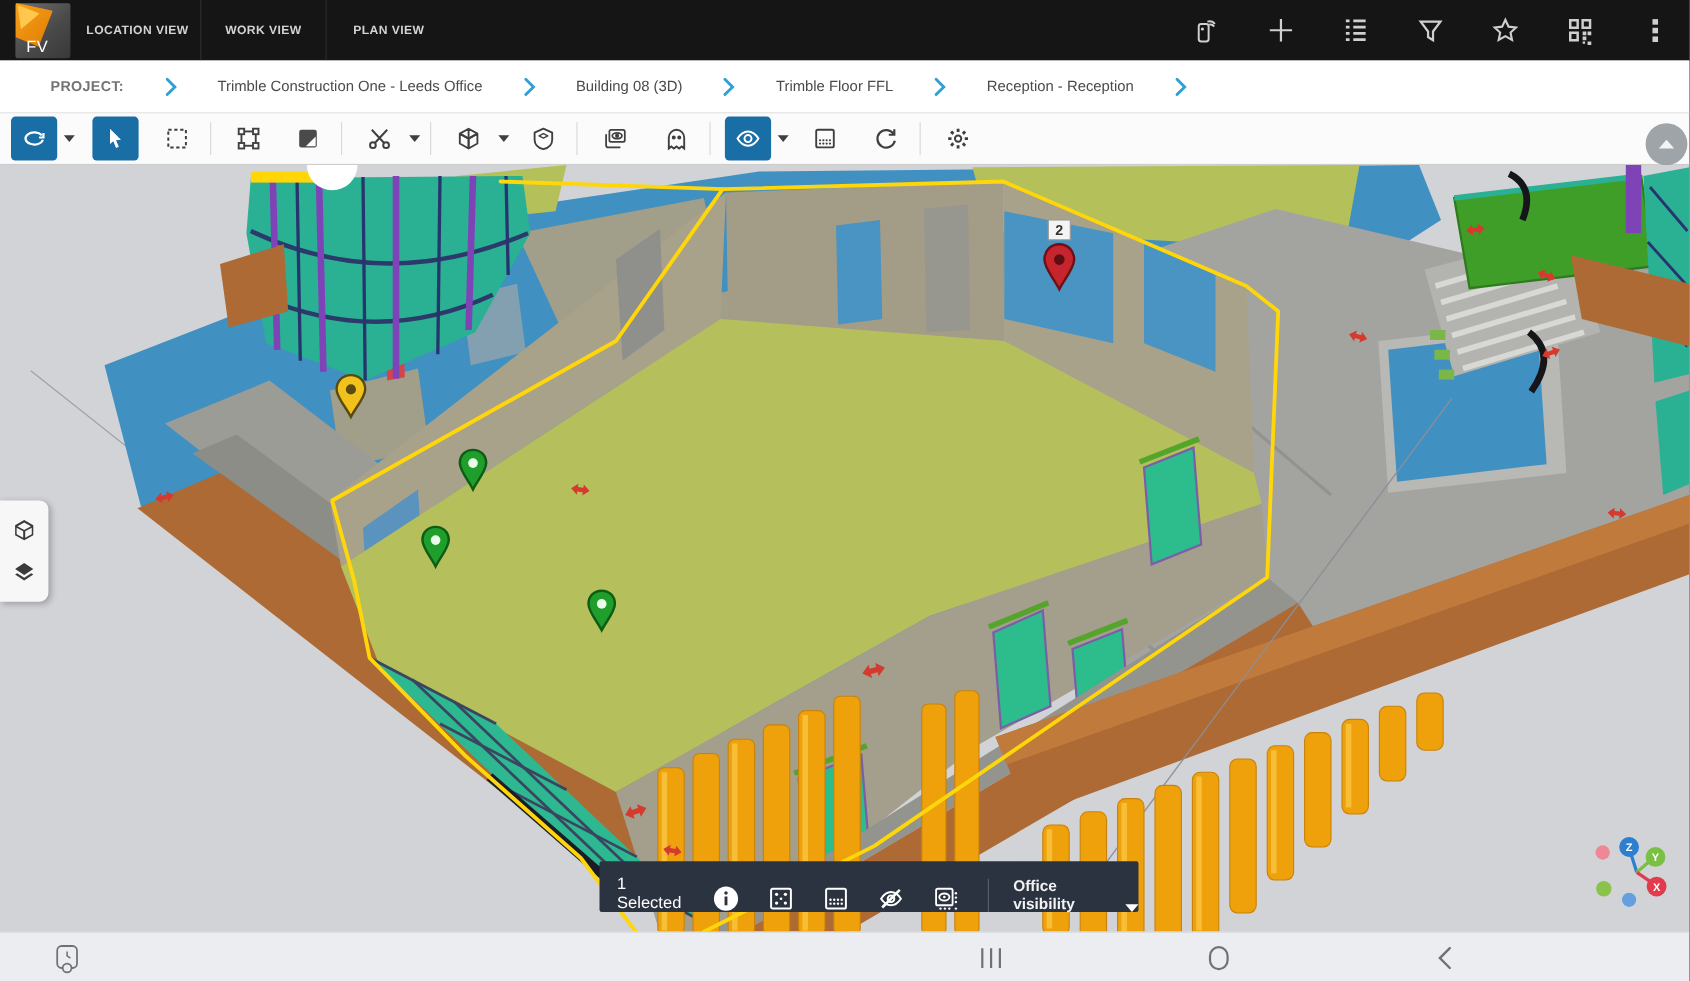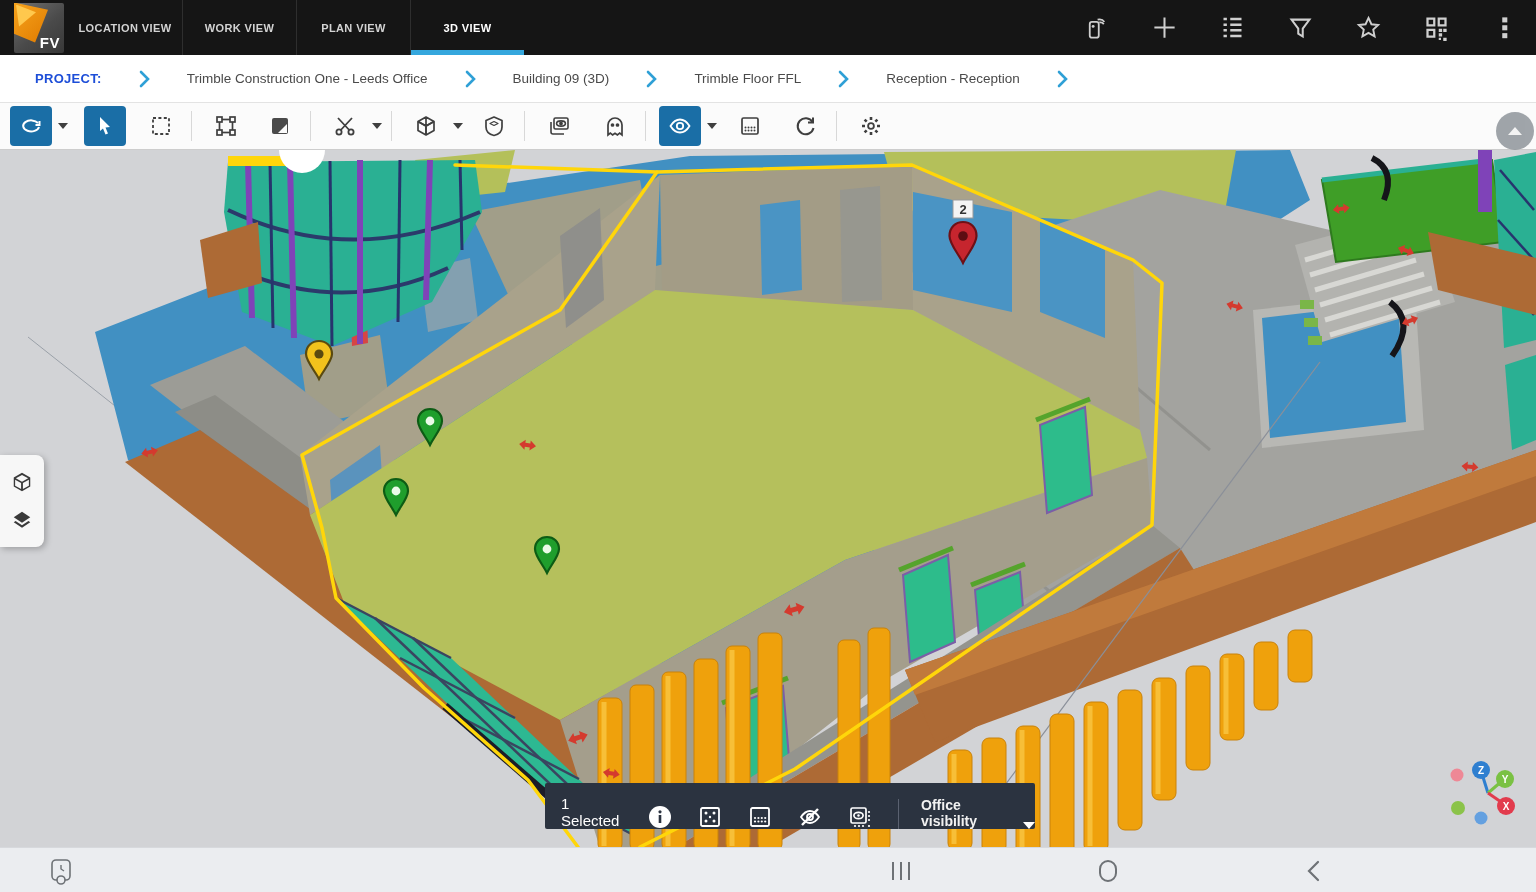--- a/index.html
+++ b/index.html
@@ -4,33 +4,33 @@
 <style>
   * { margin:0; padding:0; box-sizing:border-box; }
   html,body { width:1536px; height:892px; overflow:hidden; font-family:"Liberation Sans", sans-serif; background:#000; }
   .screen { position:relative; width:1536px; height:892px; background:#d2d3d6; }
 
   
   .appbar { position:absolute; left:0; top:0; width:1536px; height:55px; background:#151515; display:flex; align-items:center; }
   .logo { position:relative; width:50px; height:50px; margin-left:14px; background:linear-gradient(140deg,#707070 0%,#4a4a4a 55%,#383838 100%); border-radius:2px; flex:0 0 auto; }
   .logo .fold { position:absolute; left:0; top:0; width:34px; height:40px; background:linear-gradient(135deg,#f6a21c,#e07b00); clip-path:polygon(0 0,100% 18%,62% 100%,0 78%); }
   .logo .fold2 { position:absolute; left:2px; top:2px; width:20px; height:22px; background:#ffc84d; clip-path:polygon(0 0,100% 35%,15% 100%); }
-  .logo .fv { position:absolute; right:4px; bottom:2px; color:#fff; font-weight:bold; font-size:15px; letter-spacing:.5px; }
+  .logo .fv { position:absolute; right:20px; bottom:2px; color:#fff; font-weight:normal; font-size:15px; letter-spacing:.5px; }
   .tabs { display:flex; height:55px; margin-left:4px;text-align:right; }
   .tab { position:relative; width:114px; height:55px; display:flex; align-items:center; justify-content:center; color:#d3d3d3; font-size:11px; font-weight:bold; letter-spacing:.4px; border-left:1px solid #2e2e2e; cursor:default; }
   .tab:first-child { border-left:none; }
   .tab.active { color:#ffffff; }
   .tab .underline { position:absolute; left:0; bottom:0; width:100%; height:5px; background:#35a7dd; display:none; }
   .tab.active .underline { display:block; }
   .appbar-actions { margin-left:auto; margin-right:18px; display:flex; align-items:center; gap:41px; }
   .abicon { width:27px; height:27px; color:#cfcfcf; display:block; }
 
   
   .breadcrumb { position:absolute; left:0; top:55px; width:1536px; height:48px; background:#ffffff; border-bottom:1px solid #e3e3e3; display:flex; align-items:center; font-size:13.5px; color:#4a4a4a; }
-  .bc-prefix { margin-left:35px; font-weight:bold; font-size:13px; color:#1d4ed8; letter-spacing:.3px; }
+  .bc-prefix { margin-left:46px; font-weight:bold; font-size:13px; color:#737373; letter-spacing:.3px; }
   .bc-chev { width:13px; height:18px; margin:0 36px; flex:0 0 auto; }
   .bc-item { white-space:nowrap; }
 
   
   .toolbar { position:absolute; left:0; top:103px; width:1536px; height:47px; background:#fbfbfb; border-bottom:1px solid #cdcdcd; display:flex; align-items:center; }
   .tbtn { width:42px; height:40px; display:flex; align-items:center; justify-content:center; color:#3f3f3f; border-radius:4px; margin-left:4px; }
   .tbtn.active { background:#1a6ea6; color:#ffffff; }
   .tbtn svg { width:24px; height:24px; display:block; }
   .caret { width:0; height:0; border-left:5px solid transparent; border-right:5px solid transparent; border-top:6px solid #3f3f3f; margin-left:6px; }
   .tsep { width:1px; height:30px; background:#d8d8d8; margin:0 9px; }
@@ -69,24 +69,20 @@
     <div class="tabs">
       <div class="tab">
           <span>LOCATION VIEW</span>
         </div>
       <div class="tab">
           <span>WORK VIEW</span>
         </div>
       <div class="tab">
           <span>PLAN VIEW</span>
         </div>
-      <div class="tab active">
-          <span>3D VIEW</span>
-          <span class="underline"></span>
-        </div>
     </div>
     <div class="appbar-actions">
       <svg class="abicon" viewBox="0 0 24 24" fill="none" stroke="currentColor" stroke-width="1.6">
         <rect x="6" y="7" width="8" height="14" rx="2"></rect>
           <circle cx="9" cy="11" r="1.3" fill="currentColor" stroke="none"></circle>
         <path d="M13 5 q4 -1 6 2 M14.5 7.5 q2.5 -.5 4 1.5"></path>
       </svg>
       <svg class="abicon" viewBox="0 0 24 24" stroke="currentColor" stroke-width="1.8" fill="none">
           <path d="M12 3 v18 M3 12 h18"></path>
         </svg>
@@ -112,21 +108,21 @@
 
   <div class="breadcrumb">
     <span class="bc-prefix">PROJECT:</span>
     <svg class="bc-chev" viewBox="0 0 13 18" fill="none" stroke="#2fa0d6" stroke-width="2.6" stroke-linecap="round">
         <path d="M3 2 l7 7 -7 7"></path>
       </svg>
     <span class="bc-item">Trimble Construction One - Leeds Office</span>
     <svg class="bc-chev" viewBox="0 0 13 18" fill="none" stroke="#2fa0d6" stroke-width="2.6" stroke-linecap="round">
         <path d="M3 2 l7 7 -7 7"></path>
       </svg>
-    <span class="bc-item">Building 09 (3D)</span>
+    <span class="bc-item">Building 08 (3D)</span>
     <svg class="bc-chev" viewBox="0 0 13 18" fill="none" stroke="#2fa0d6" stroke-width="2.6" stroke-linecap="round">
         <path d="M3 2 l7 7 -7 7"></path>
       </svg>
     <span class="bc-item">Trimble Floor FFL</span>
     <svg class="bc-chev" viewBox="0 0 13 18" fill="none" stroke="#2fa0d6" stroke-width="2.6" stroke-linecap="round">
         <path d="M3 2 l7 7 -7 7"></path>
       </svg>
     <span class="bc-item">Reception - Reception</span>
     <svg class="bc-chev" viewBox="0 0 13 18" fill="none" stroke="#2fa0d6" stroke-width="2.6" stroke-linecap="round">
         <path d="M3 2 l7 7 -7 7"></path>

